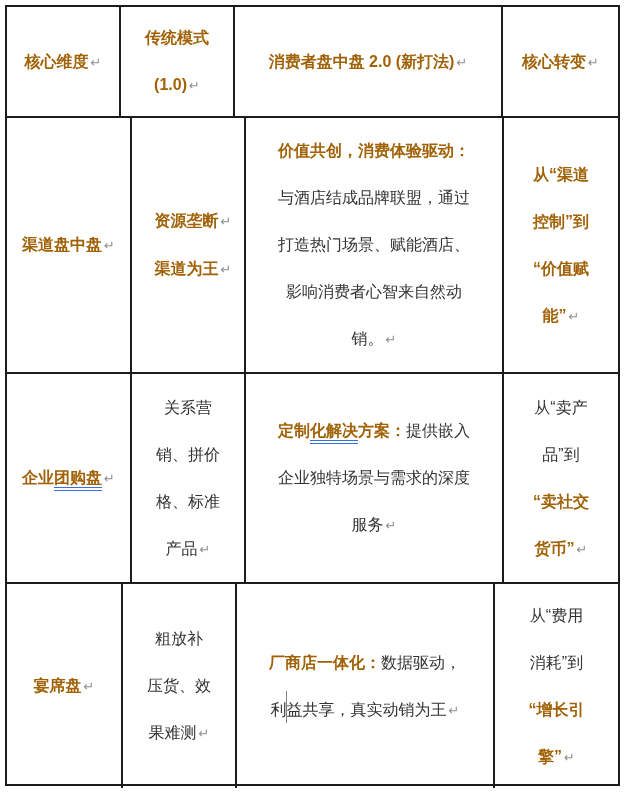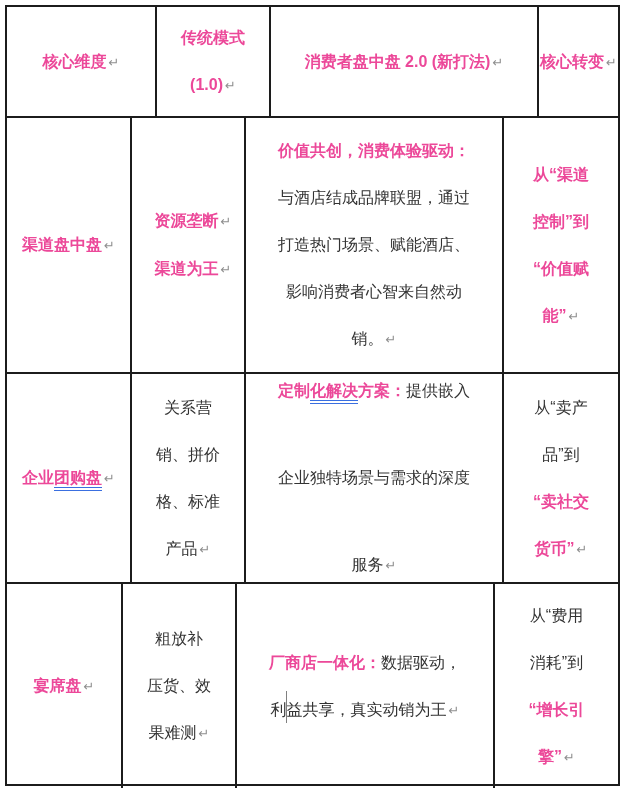--- a/index.html
+++ b/index.html
@@ -23,37 +23,37 @@
     display:flex;flex-direction:column;
     justify-content:center;align-items:center;
     overflow:hidden;
   }
   .cell:not(:last-child){border-right:2px solid #1c1c1c;}
   .cell-last{flex:1 1 auto;justify-content:center;}
   .line{
     font-size:16px;line-height:47px;
     color:#333333;text-align:center;white-space:nowrap;
   }
-  .b{font-weight:bold;color:#ec4899;}
+  .b{font-weight:bold;color:#a16207;}
   .gu{border-bottom:4px double #3a6fe0;padding-bottom:1px;}
   .mark{
     color:#8f8f8f;font-size:13px;font-weight:normal;
     margin-left:2px;
   }
   .caret{
     display:inline-block;width:1px;height:32px;background:#808080;
     vertical-align:middle;margin:0 0 0 -1px;position:relative;top:-3px;
   }
 </style>
 </head>
 <body>
 
 <div class="doc-table">
     <div class="row" style="height: 111px;">
-      <div class="cell" style="width: 150px; align-items: center;">
+      <div class="cell" style="width: 114px; align-items: center;">
         <div class="line"><span class="b">核心维度</span><span class="mark">↵</span></div>
       </div>
       <div class="cell" style="width: 114px;">
         <div class="line"><span class="b">传统模式</span></div>
         <div class="line"><span class="b">(1.0)</span><span class="mark">↵</span></div>
       </div>
       <div class="cell" style="width: 268px;">
         <div class="line"><span class="b">消费者盘中盘 2.0 (新打法)</span><span class="mark">↵</span></div>
       </div>
       <div class="cell cell-last">
@@ -85,21 +85,21 @@
     <div class="row" style="height: 210px;">
       <div class="cell" style="width: 125px; justify-content: center;">
         <div class="line"><span class="b">企业</span><span class="b gu">团购盘</span><span class="mark">↵</span></div>
       </div>
       <div class="cell" style="width: 114px;">
         <div class="line"><span>关系营</span></div>
         <div class="line"><span>销、拼价</span></div>
         <div class="line"><span>格、标准</span></div>
         <div class="line"><span>产品</span><span class="mark">↵</span></div>
       </div>
-      <div class="cell" style="width: 258px; gap: 40px;">
+      <div class="cell" style="width: 258px;">
         <div class="line"><span class="b">定制</span><span class="b gu">化解决</span><span class="b">方案：</span><span>提供嵌入</span></div>
         <div class="line"><span>企业独特场景与需求的深度</span></div>
         <div class="line"><span>服务</span><span class="mark">↵</span></div>
       </div>
       <div class="cell cell-last">
         <div class="line"><span>从“卖产</span></div>
         <div class="line"><span>品”到</span></div>
         <div class="line"><span class="b">“卖社交</span></div>
         <div class="line"><span class="b">货币”</span><span class="mark">↵</span></div>
       </div>

